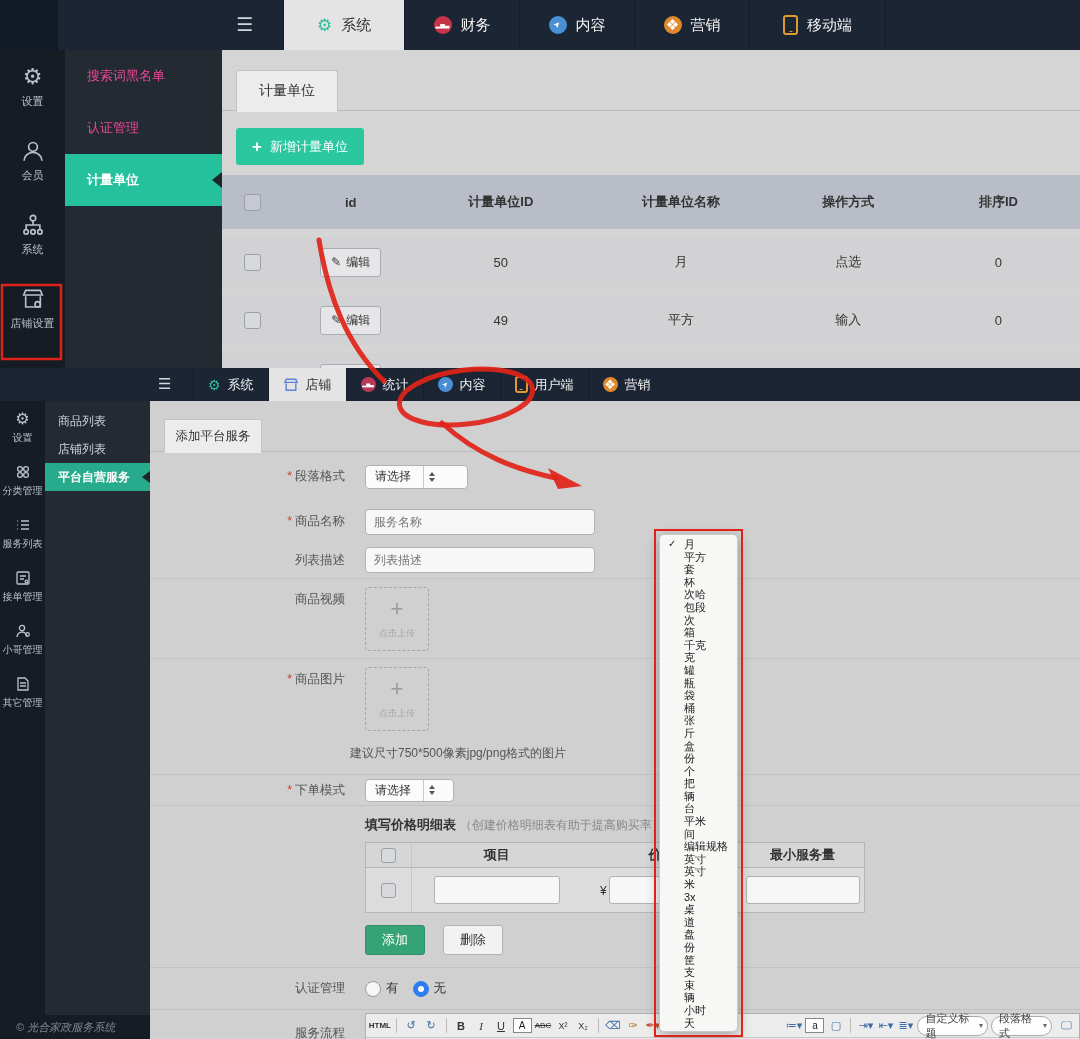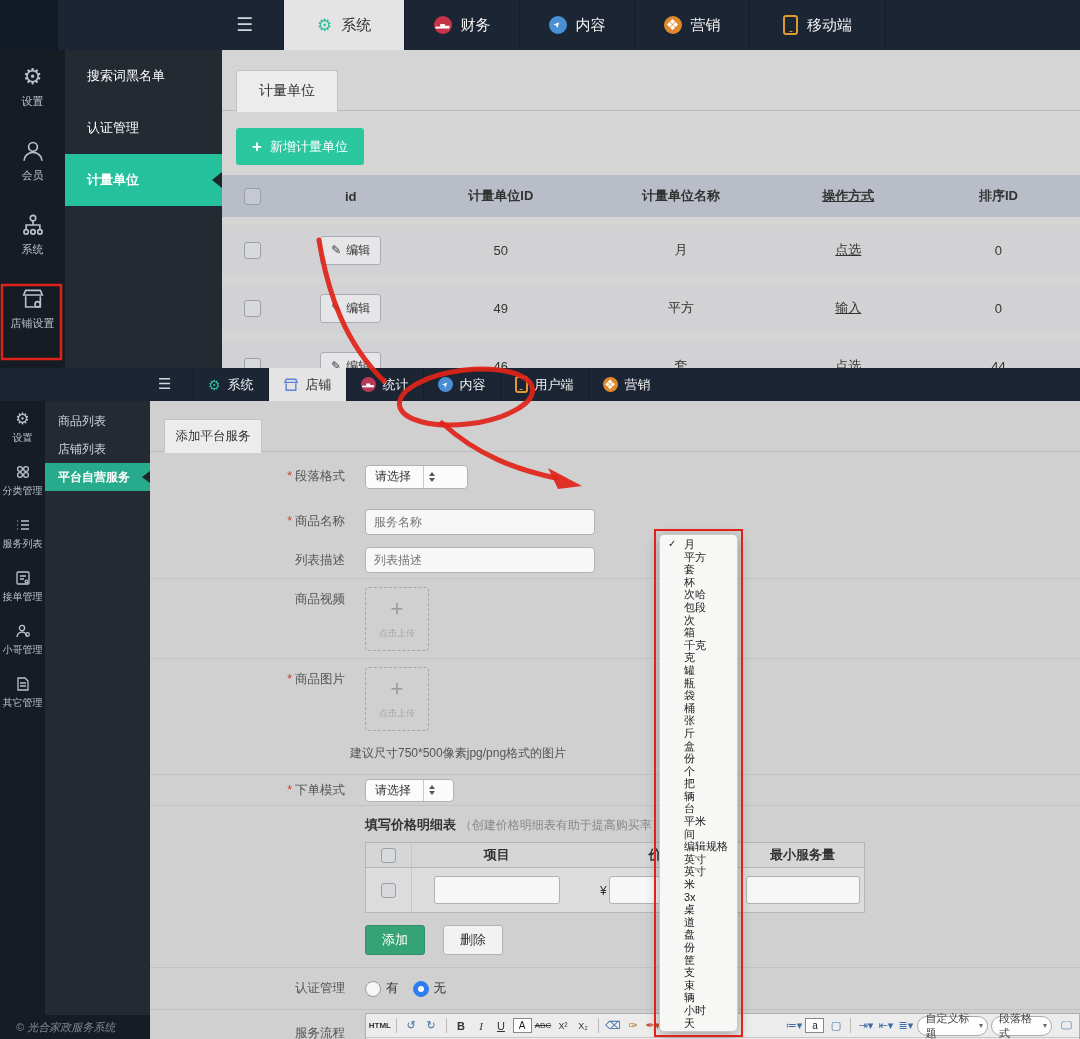--- a/index.html
+++ b/index.html
@@ -27,37 +27,37 @@
   .tab1.on{background:#e4e4e4;color:#333;}
   .icirc{width:18px;height:18px;border-radius:50%;display:flex;align-items:center;justify-content:center;color:#fff;flex:0 0 auto;}
   .bars{font-size:6px;letter-spacing:0;line-height:1;}
   .needle{font-size:8px;transform:rotate(-45deg);line-height:1;}
   .gear-g{color:#2bbf9c;font-size:17px;line-height:1;}
   .phone{width:11px;height:16px;border:2px solid #e09a33;border-radius:3px;position:relative;}
   .phone::after{content:"";position:absolute;left:50%;bottom:1px;width:3px;height:1px;background:#e09a33;transform:translateX(-50%);}
   .side1{position:absolute;top:50px;left:0;width:65px;bottom:0;background:#161c24;}
   .sitem{height:74px;display:flex;flex-direction:column;align-items:center;justify-content:center;gap:6px;color:#b9c2cb;font-size:11px;cursor:pointer;}
   .sub1{position:absolute;top:50px;left:65px;width:157px;bottom:0;background:#232a32;}
-  .subitem{height:52px;display:flex;align-items:center;padding-left:22px;color:#ffffff;font-size:13px;cursor:pointer;position:relative;}
+  .subitem{height:52px;display:flex;align-items:center;padding-left:22px;color:#ec4899;font-size:13px;cursor:pointer;position:relative;}
   .subitem.on{background:#25c09c;color:#fff;font-weight:bold;}
   .notch{position:absolute;right:0;top:50%;transform:translateY(-50%);width:0;height:0;border:8px solid transparent;border-right:10px solid #1d242c;border-left:none;}
   .main1{position:absolute;top:50px;left:222px;right:0;bottom:0;}
   .tstrip1{position:absolute;top:0;left:0;right:0;height:60px;border-bottom:1px solid #bcbcbc;}
   .tab-file{position:absolute;left:14px;top:20px;height:40px;min-width:100px;background:#ececec;border:1px solid #c3c3c3;border-bottom:1px solid #ececec;display:flex;align-items:center;justify-content:center;font-size:14px;color:#333;border-radius:3px 3px 0 0;}
   .addbtn{position:absolute;left:14px;top:78px;height:37px;background:#2bc79e;color:#fff;border:none;border-radius:3px;font-size:13px;display:flex;align-items:center;gap:8px;padding:0 16px;cursor:pointer;}
   .addbtn .plus{font-size:17px;font-weight:bold;}
   .tbl1{position:absolute;top:125px;left:0;right:0;}
   .trow{display:flex;align-items:center;}
-  .thead{height:42px;background:#b9bdc7;font-weight:bold;color:#333;font-size:13px;}
+  .thead{height:54px;background:#b9bdc7;font-weight:bold;color:#333;font-size:13px;}
   .tdata{height:50px;background:#d2d2d4;margin-top:8px;color:#333;font-size:13px;}
   .c-cb{width:7%;display:flex;justify-content:center;}
   .c-id{width:16%;text-align:center;}
   .c-uid{width:19%;text-align:center;}
   .c-name{width:23%;text-align:center;}
-  .c-mode{width:16%;text-align:center;text-decoration:underline;}
+  .c-mode{width:16%;text-align:center;}
   .c-sort{width:19%;text-align:center;}
   .ebtn{display:inline-flex;align-items:center;gap:5px;background:#e6e6e8;border:1px solid #a9adb3;border-radius:3px;padding:5px 10px;font-size:12px;color:#333;cursor:pointer;}
   
   .s2{position:absolute;top:368px;left:0;width:1080px;height:671px;background:#d0d0d0;overflow:hidden;}
   .nav2{position:absolute;top:0;left:0;right:0;height:33px;background:#1c2534;}
   .tabs2{position:absolute;left:193px;top:0;height:33px;display:flex;}
   .tab2{display:flex;align-items:center;justify-content:center;gap:7px;color:#f0f0f0;font-size:13px;border-left:1px solid #141b29;padding:0 14px;cursor:pointer;}
   .tab2.on{background:#e4e4e4;color:#333;}
   .icirc.sm{width:15px;height:15px;}
   .side2{position:absolute;top:33px;left:0;width:45px;bottom:0;background:#161c24;}

